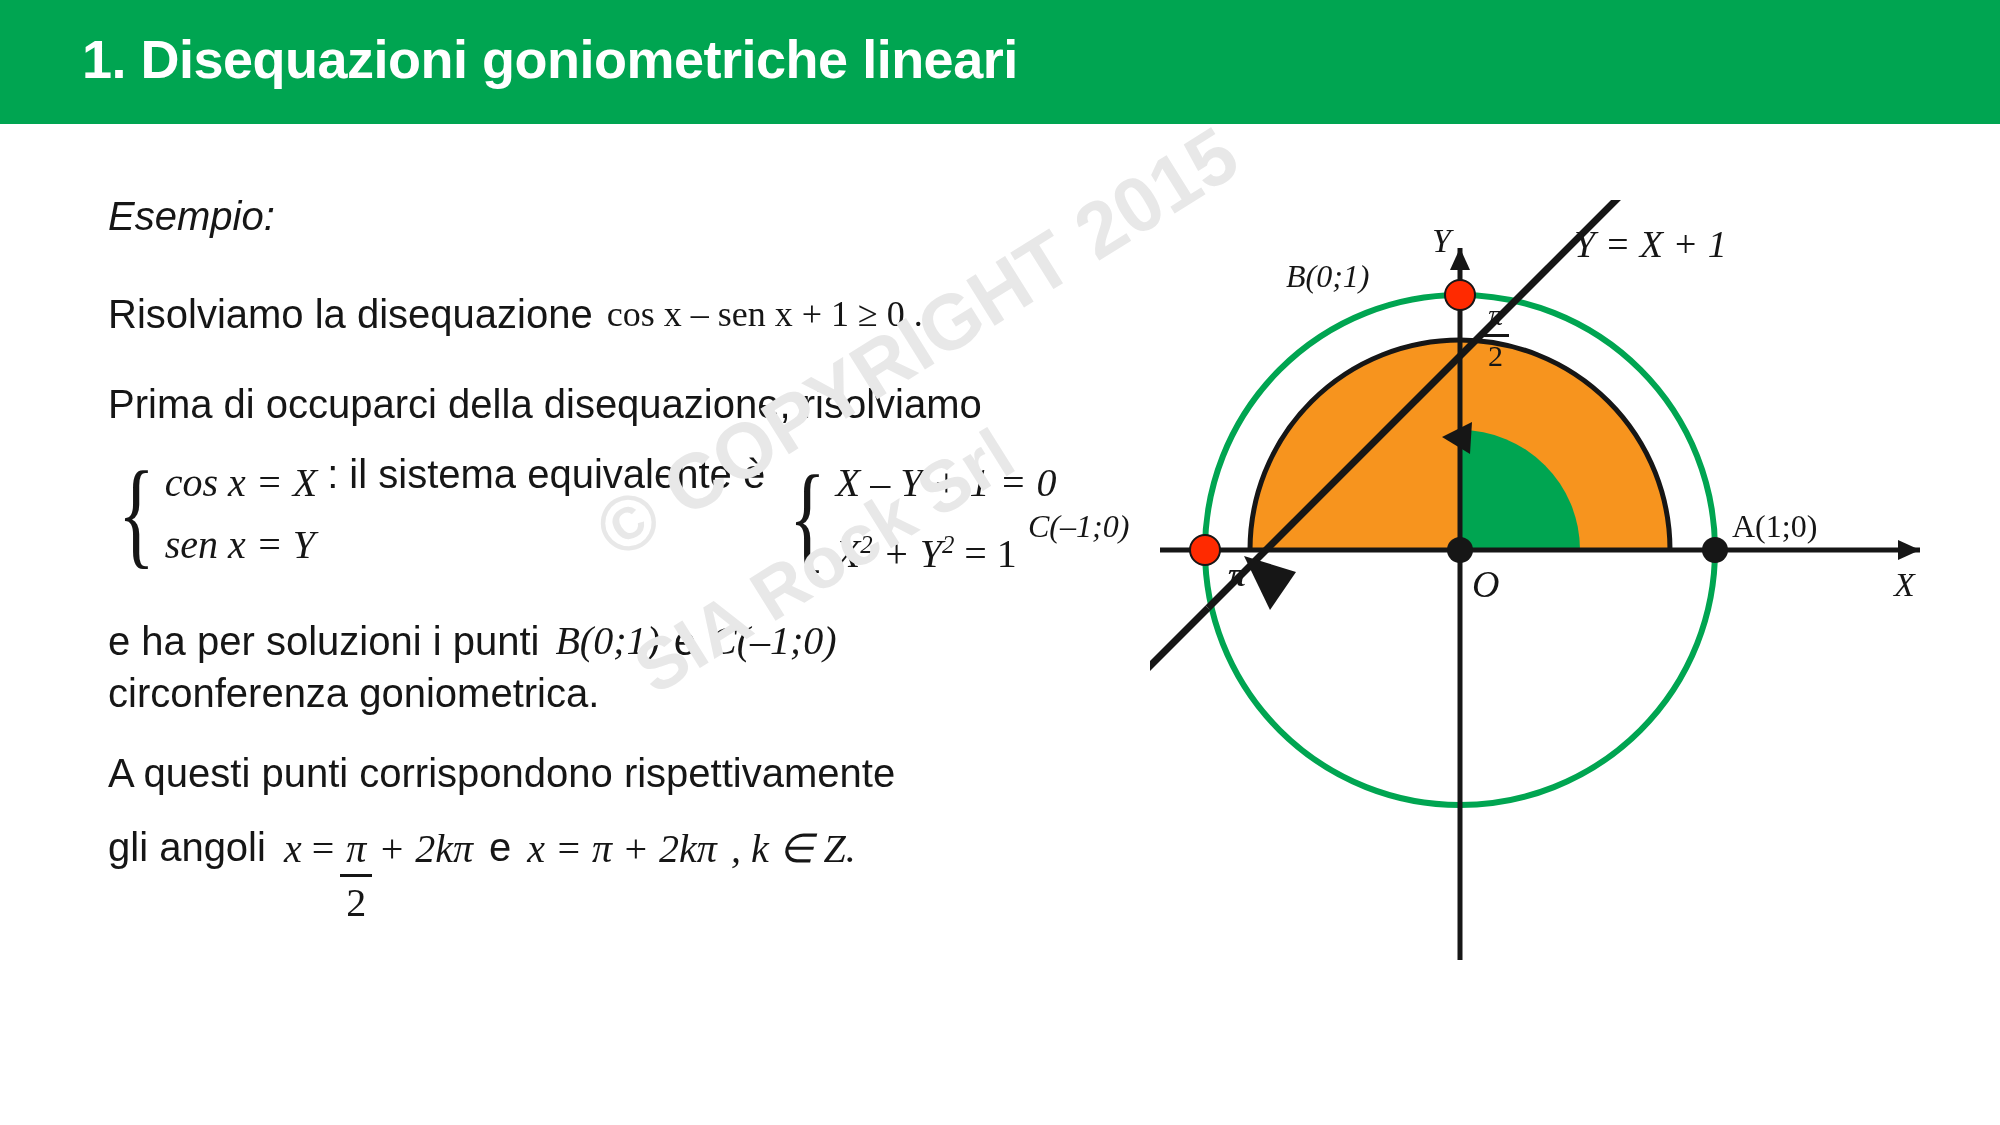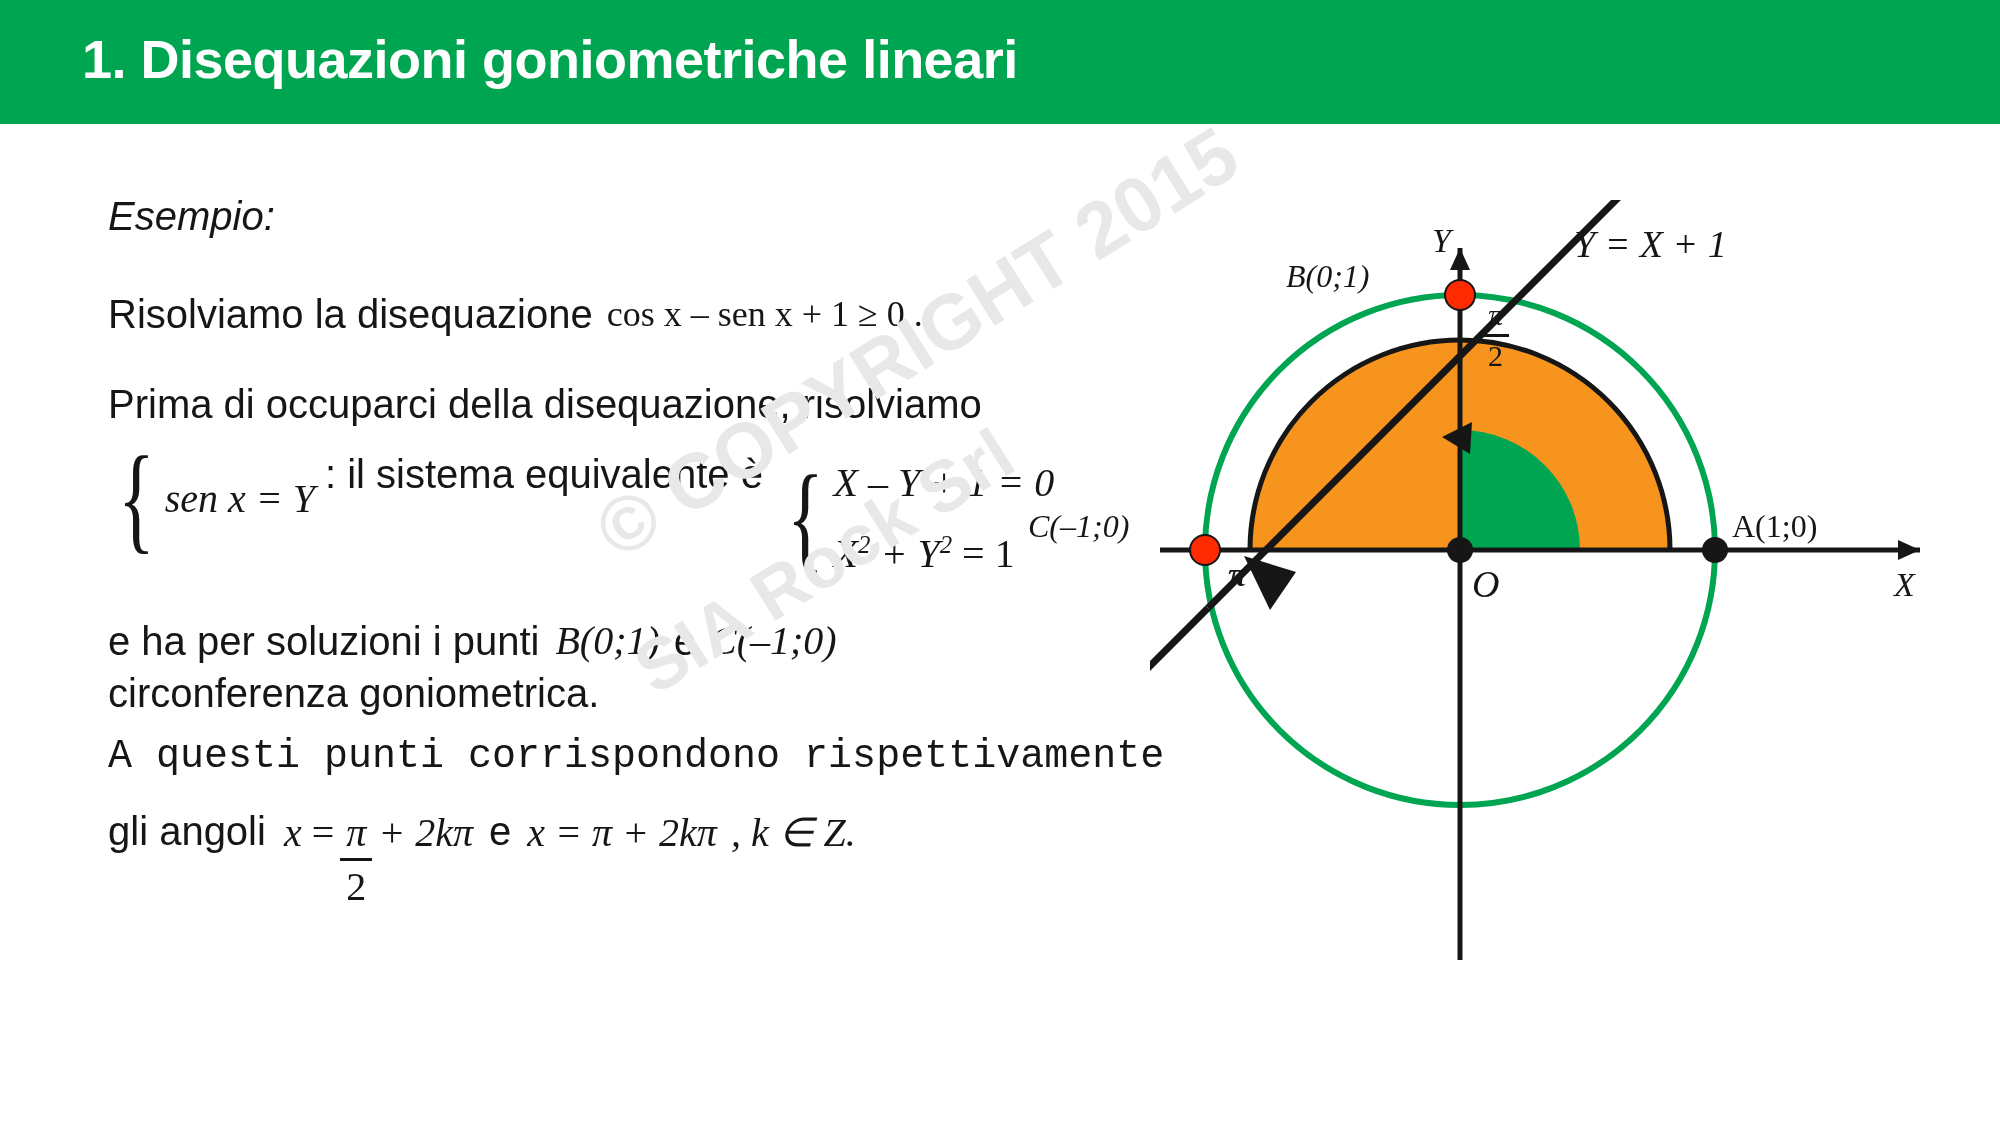--- a/index.html
+++ b/index.html
@@ -104,21 +104,21 @@
   .sup {
     font-size: 0.62em;
     vertical-align: super;
     font-family: "Liberation Serif", serif;
     font-style: italic;
   }
   .para-gap-1 { margin-top: 46px; }
   .para-gap-2 { margin-top: 38px; }
   .para-gap-3 { margin-top: 22px; }
   .para-gap-4 { margin-top: 30px; }
-  .para-gap-5 { margin-top: 12px; font-family: Liberation Mono, monospace; }
+  .para-gap-5 { margin-top: 28px; }
 
   
   .watermark {
     position: absolute;
     left: 560px;
     top: 170px;
     width: 700px;
     height: 520px;
     pointer-events: none;
     z-index: 5;
@@ -179,20 +179,21 @@
     <span style="width:14px"></span>
     <span class="mroman" style="font-size:36px">cos x – sen x + 1 ≥ 0 .</span>
   </div>
 
   <div class="line para-gap-2">Prima di occuparci della disequazione, risolviamo</div>
 
   <div class="mrow para-gap-3">
     <div class="system">
       <span class="brace">{</span>
       <span class="sys-rows">
+        <span class="mi">cos x = X</span>
         <span class="mi">sen x = Y</span>
       </span>
     </div>
     <span style="width:10px"></span>
     <span style="font-size:40px">: il sistema equivalente è</span>
     <span style="width:14px"></span>
     <div class="system">
       <span class="brace">{</span>
       <span class="sys-rows">
         <span class="mi">X – Y + 1 = 0</span>

